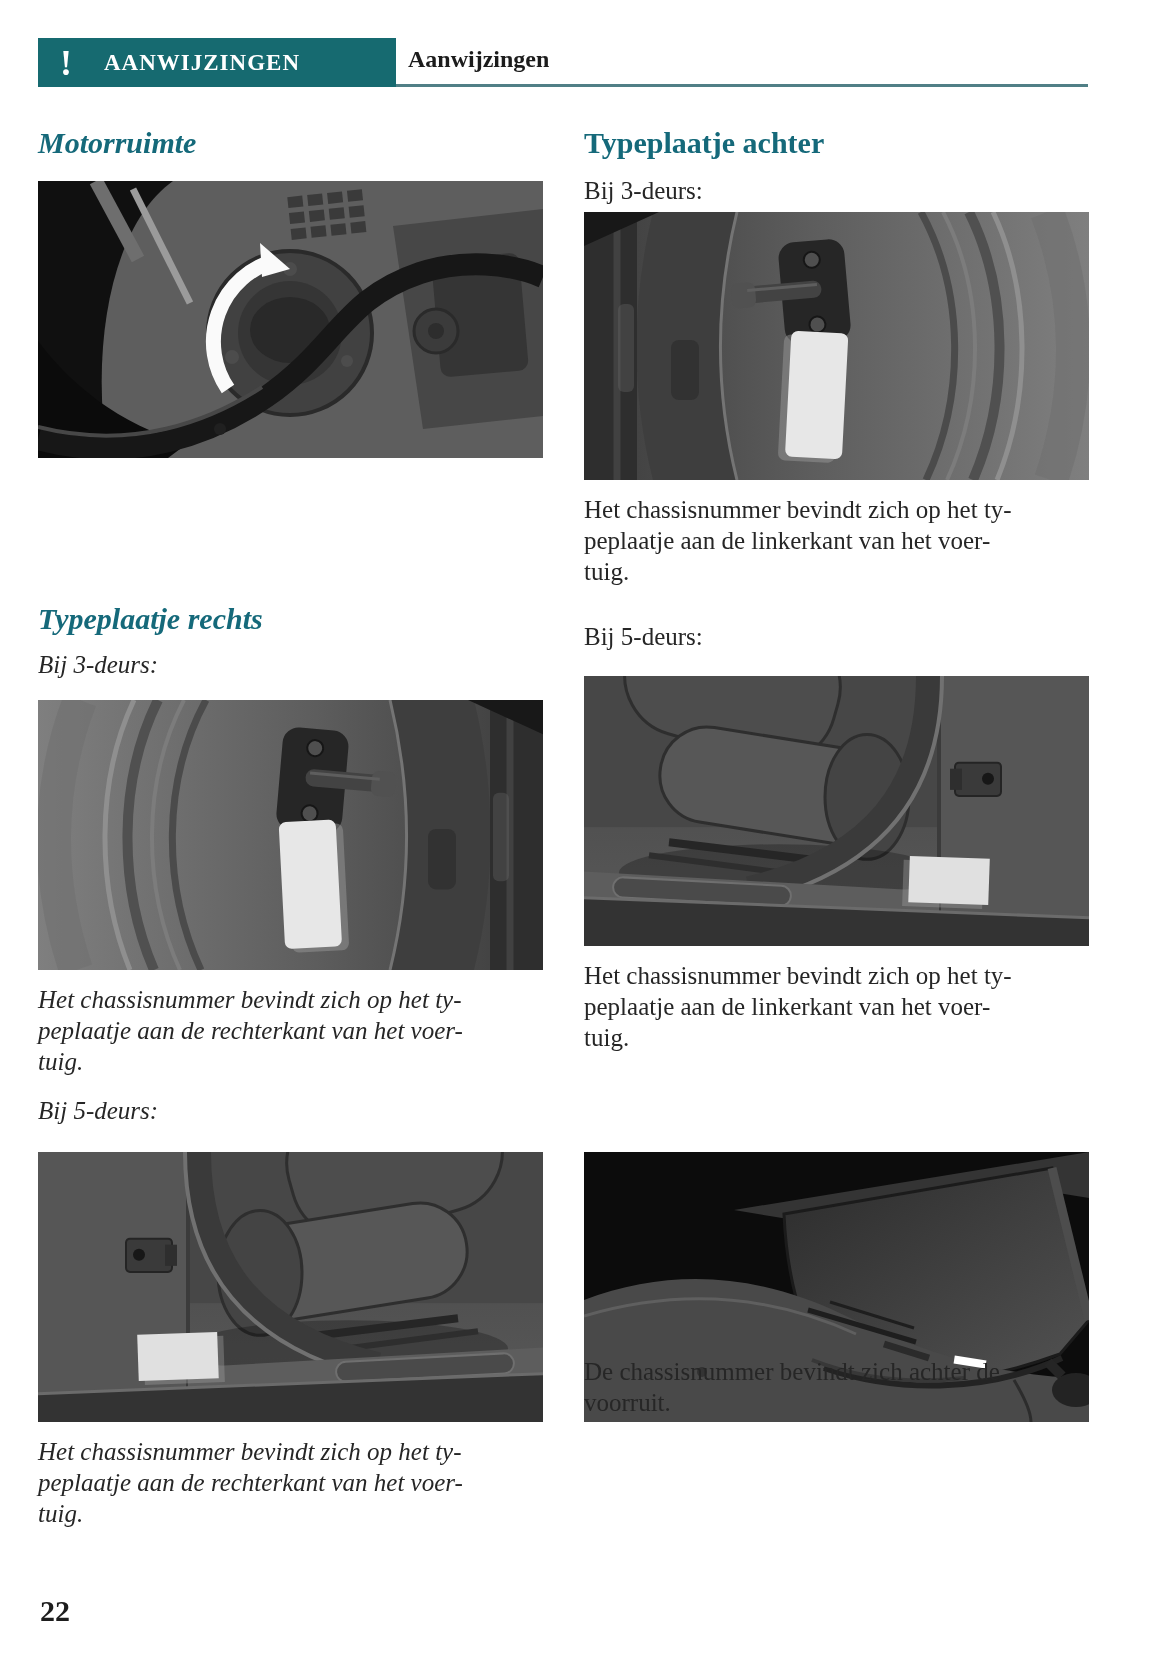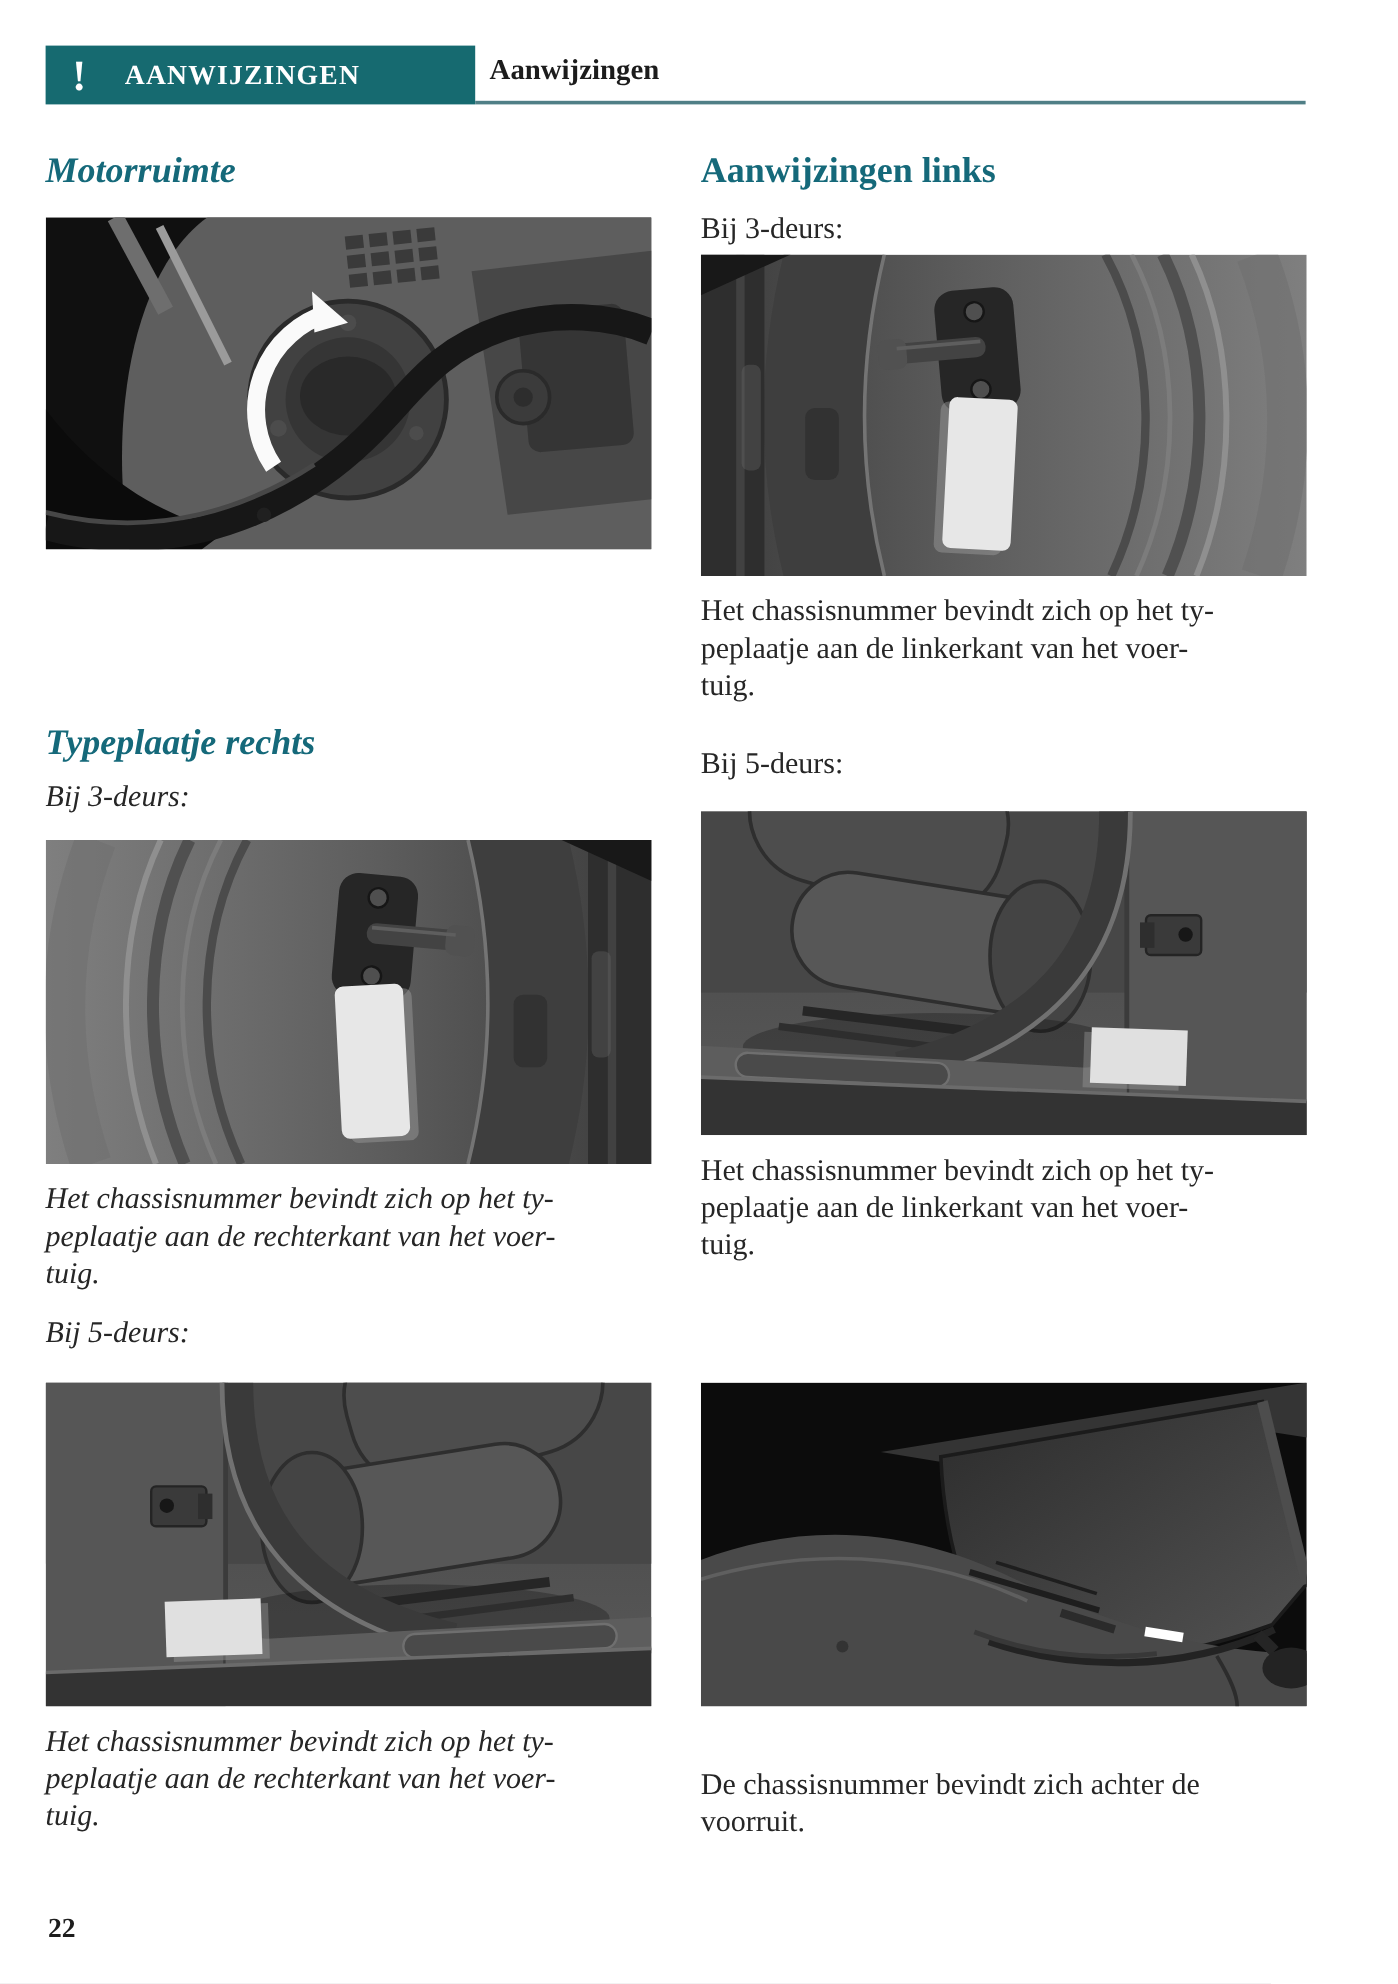--- a/index.html
+++ b/index.html
@@ -14,21 +14,21 @@
     background:var(--badge-bg,#166a70);color:#fff;display:flex;align-items:center;
   }
   .badge .excl{font-weight:bold;font-size:36px;padding:0 0 0 22px;line-height:1;}
   .badge .blabel{font-weight:bold;font-size:23px;letter-spacing:1px;padding-left:32px;}
   .running-title{position:absolute;left:408px;top:46px;font-size:24px;font-weight:bold;color:#1c1c1c;}
   .header-rule{position:absolute;left:396px;top:84px;width:692px;height:3px;background:var(--rule,#507f86);}
   
   .h-section{position:absolute;width:505px;font-size:30px;font-weight:bold;color:var(--heading,#15697a);line-height:1.1;}
   .sub{position:absolute;width:505px;font-size:25px;line-height:30px;}
   .para{position:absolute;width:515px;font-size:25px;line-height:31px;white-space:pre-line;}
-  .pagenum{position:absolute;left:40px;top:1594px;font-size:23px;font-weight:bold;color:#1d1d1d;}
+  .pagenum{position:absolute;left:40px;top:1594px;font-size:30px;font-weight:bold;color:#1d1d1d;}
   
   .fig{position:absolute;width:505px;overflow:hidden;}
   .fig svg{display:block;width:100%;height:100%;}
   .col-l{left:38px;font-style:italic;}
   .col-r{left:584px;}
   .mirror svg{transform:scaleX(-1);}
 </style>
 </head>
 <body>
 
@@ -165,21 +165,21 @@
       </g>
     </svg>
   </div>
 
   <div class="para col-l" style="top:1436px">Het chassisnummer bevindt zich op het ty-
 peplaatje aan de rechterkant van het voer-
 tuig.</div>
 
   <div class="pagenum">22</div>
 
-  <div class="h-section col-r" style="top:126px">Aanwijzingen links</div>
+  <div class="h-section col-r" style="top:126px">Typeplaatje achter</div>
   <div class="sub col-r" style="top:176px">Bij 3-deurs:</div>
 
   <div class="fig col-r mirror" style="top:212px;height:268px">
     <svg viewBox="0 0 505 268" preserveAspectRatio="none">
       <defs>
           <linearGradient id="jl" x1="0" y1="0" x2="1" y2="0">
         <stop offset="0" stop-color="#7f7f7f"></stop>
             <stop offset="0.55" stop-color="#5d5d5d"></stop>
             <stop offset="1" stop-color="#3c3c3c"></stop>
       </linearGradient>
@@ -278,16 +278,16 @@
       <path d="M246,150 L330,176" stroke="#1e1e1e" stroke-width="3"></path>
       <path d="M300,192 L345,206" stroke="#2b2b2b" stroke-width="7"></path>
       <circle cx="118" cy="220" r="5" fill="#333333"></circle>
       <path d="M430,228 C442,248 447,260 447,270" stroke="#2c2c2c" stroke-width="3" fill="none"></path>
       <path d="M478,224 L464,210" stroke="#252525" stroke-width="10"></path>
       <ellipse cx="492" cy="238" rx="24" ry="17" fill="#232323"></ellipse>
       <rect x="370" y="206" width="32" height="8" fill="#ffffff" transform="rotate(9 386 210)"></rect>
     </svg>
   </div>
 
-  <div class="para col-r" style="top:1472px">De chassisnummer bevindt zich achter de
+  <div class="para col-r" style="top:1356px">De chassisnummer bevindt zich achter de
 voorruit.</div>
 
 </div>
 
 </body></html>

